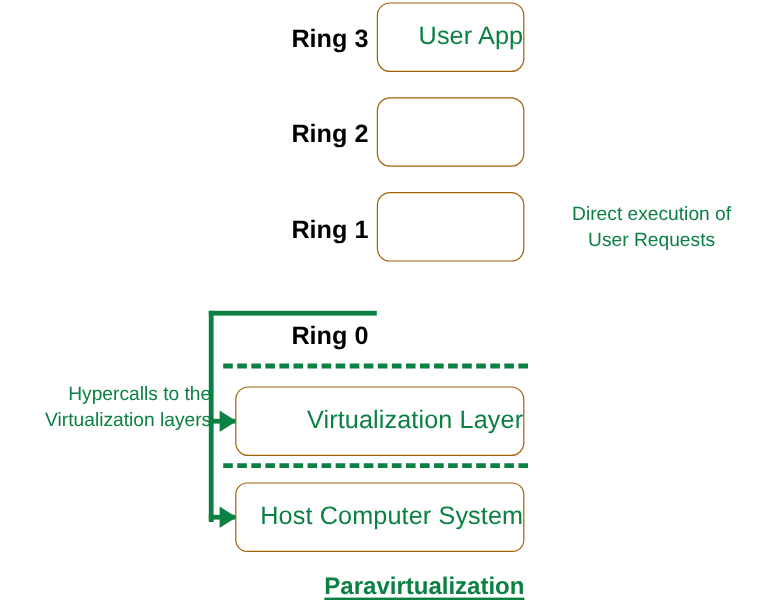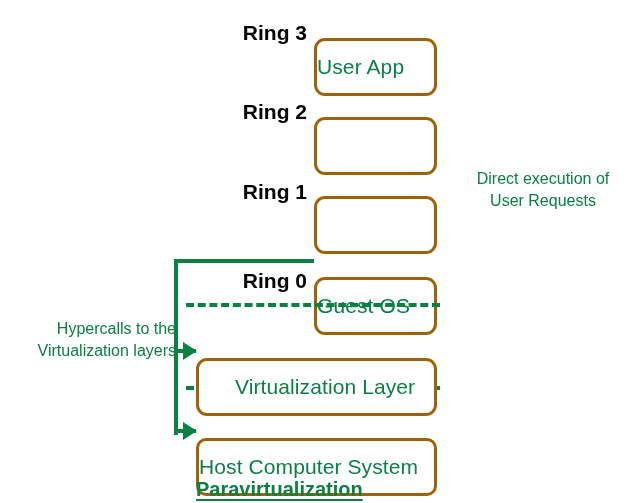--- a/index.html
+++ b/index.html
@@ -15,32 +15,31 @@
     width: 631px;
     height: 503px;
     background: #ffffff;
     overflow: hidden;
   }
 
   
   .box {
     position: absolute;
     box-sizing: border-box;
-    border: 3px solid #a16207;
+    border: 1px solid #a16207;
     border-radius: 11px;
     background: #ffffff;
     display: flex;
     align-items: center;
-    justify-content: flex-start;
+    justify-content: flex-end;
     color: #0b8043;
     font-size: 21px;
     font-weight: 400;
     letter-spacing: 0.1px;
     white-space: nowrap;
-    margin-top: 36px;
   }
 
   
   .ring-box { left: 314px; width: 123px; height: 58px; }
   .ring-box.r3 { top: 2px; }
   .ring-box.r2 { top: 81px; }
   .ring-box.r1 { top: 160px; }
   .ring-box.r0 { top: 241px; }
 
   
@@ -133,21 +132,21 @@
     width: 176px;
     text-align: center;
   }
 
   
   .caption {
     position: absolute;
     left: 196px;
     top: 478px;
     width: 241px;
-    text-align: left;
+    text-align: right;
     color: #0b8043;
     font-size: 20px;
     font-weight: bold;
     text-decoration: underline;
     text-underline-offset: 3px;
     white-space: nowrap;
   }
 </style>
 </head>
 <body>
@@ -155,23 +154,20 @@
 <div id="canvas">
 
   <div class="box ring-box r3">
     <span>User App</span>
   </div>
   <div class="box ring-box r2">
     <span></span>
   </div>
   <div class="box ring-box r1">
     <span></span>
-  </div>
-  <div class="box ring-box r0">
-    <span>Guest OS</span>
   </div>
 
   <div class="ring-label l3">Ring 3</div>
   <div class="ring-label l2">Ring 2</div>
   <div class="ring-label l1">Ring 1</div>
   <div class="ring-label l0">Ring 0</div>
 
   <div class="dashed-sep s1"></div>
   <div class="dashed-sep s2"></div>
 

